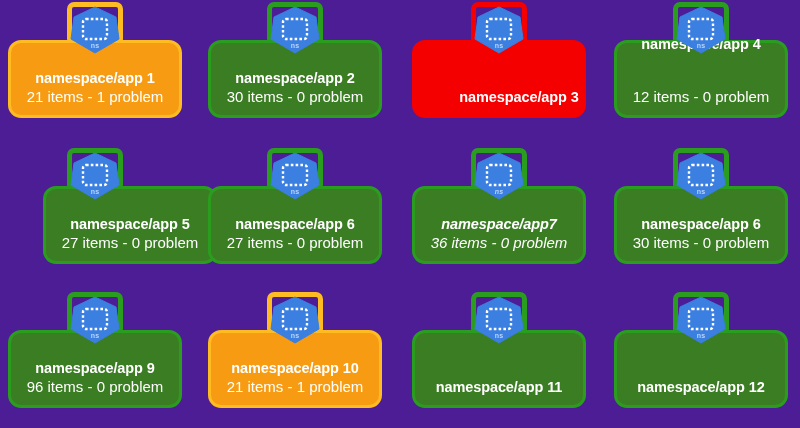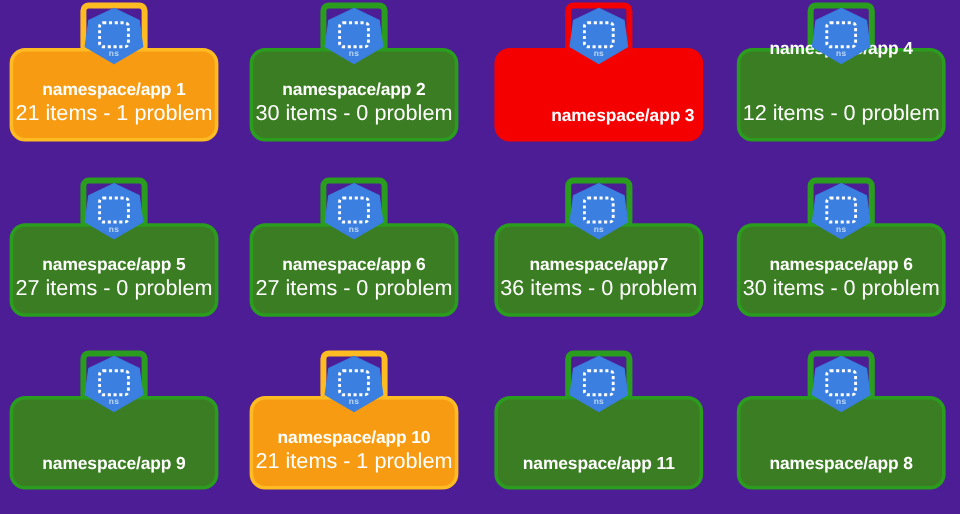--- a/index.html
+++ b/index.html
@@ -64,21 +64,21 @@
     color: #ffffff;
     font-size: 14.5px;
     font-weight: bold;
     line-height: 1.15;
     letter-spacing: -0.1px;
     white-space: nowrap;
   }
 
   .ns-sub {
     color: #ffffff;
-    font-size: 18px;
+    font-size: 15px;
     font-weight: normal;
     line-height: 1.2;
     margin-top: 1px;
     white-space: nowrap;
   }
 
   
   .ns-icon {
     position: absolute;
     left: 70px;
@@ -168,40 +168,40 @@
   </div>
     <div class="ns-card" style="left: 0px; top: 146px;">
     <div class="ns-tab" style="border-color: rgb(42, 157, 30);"></div>
     <div class="ns-icon">
       <svg viewBox="0 0 50 52" xmlns="http://www.w3.org/2000/svg">
         <polygon class="hepta" points="25,1 46,11 49,33 25,47 1,33 4,11" fill="#3b7fe0" stroke="#3b7fe0" stroke-width="1"></polygon>
         <rect class="inner" x="13" y="13" width="24" height="20" rx="3" ry="3" fill="none" stroke-width="2.4" stroke-dasharray="2.6 2.2" stroke="#ffffff"></rect>
       </svg>
       <div class="ns-icon-label" style="color: rgb(188, 214, 247);">ns</div>
     </div>
-    <div class="ns-body" style="background: rgb(59, 125, 34); border-color: rgb(42, 157, 30);">
+    <div class="ns-body" style="background: rgb(59, 125, 34); border-color: rgb(42, 157, 30); margin-left: 35px;">
       <div class="ns-title">namespace/app 5</div>
       <div class="ns-sub">27 items - 0 problem</div>
     </div>
   </div>
     <div class="ns-card" style="left: 200px; top: 146px;">
     <div class="ns-tab" style="border-color: rgb(42, 157, 30);"></div>
     <div class="ns-icon">
       <svg viewBox="0 0 50 52" xmlns="http://www.w3.org/2000/svg">
         <polygon class="hepta" points="25,1 46,11 49,33 25,47 1,33 4,11" fill="#3b7fe0" stroke="#3b7fe0" stroke-width="1"></polygon>
         <rect class="inner" x="13" y="13" width="24" height="20" rx="3" ry="3" fill="none" stroke-width="2.4" stroke-dasharray="2.6 2.2" stroke="#ffffff"></rect>
       </svg>
       <div class="ns-icon-label" style="color: rgb(188, 214, 247);">ns</div>
     </div>
     <div class="ns-body" style="background: rgb(59, 125, 34); border-color: rgb(42, 157, 30); align-items: center;">
       <div class="ns-title">namespace/app 6</div>
       <div class="ns-sub">27 items - 0 problem</div>
     </div>
   </div>
-    <div class="ns-card" style="left: 404px; top: 146px;">
+    <div class="ns-card" style="left: 404px; top: 146px; font-style: italic;">
     <div class="ns-tab" style="border-color: rgb(42, 157, 30);"></div>
     <div class="ns-icon">
       <svg viewBox="0 0 50 52" xmlns="http://www.w3.org/2000/svg">
         <polygon class="hepta" points="25,1 46,11 49,33 25,47 1,33 4,11" fill="#3b7fe0" stroke="#3b7fe0" stroke-width="1"></polygon>
         <rect class="inner" x="13" y="13" width="24" height="20" rx="3" ry="3" fill="none" stroke-width="2.4" stroke-dasharray="2.6 2.2" stroke="#ffffff"></rect>
       </svg>
       <div class="ns-icon-label" style="color: rgb(188, 214, 247);">ns</div>
     </div>
     <div class="ns-body" style="background: rgb(59, 125, 34); border-color: rgb(42, 157, 30);">
       <div class="ns-title">namespace/app7</div>
@@ -226,20 +226,21 @@
     <div class="ns-tab" style="border-color: rgb(42, 157, 30);"></div>
     <div class="ns-icon">
       <svg viewBox="0 0 50 52" xmlns="http://www.w3.org/2000/svg">
         <polygon class="hepta" points="25,1 46,11 49,33 25,47 1,33 4,11" fill="#3b7fe0" stroke="#3b7fe0" stroke-width="1"></polygon>
         <rect class="inner" x="13" y="13" width="24" height="20" rx="3" ry="3" fill="none" stroke-width="2.4" stroke-dasharray="2.6 2.2" stroke="#ffffff"></rect>
       </svg>
       <div class="ns-icon-label" style="color: rgb(188, 214, 247);">ns</div>
     </div>
     <div class="ns-body" style="background: rgb(59, 125, 34); border-color: rgb(42, 157, 30);">
       <div class="ns-title">namespace/app 9</div>
+      <div class="ns-sub">96 items - 0 problem</div>
     </div>
   </div>
     <div class="ns-card" style="left: 200px; top: 290px;">
     <div class="ns-tab" style="border-color: rgb(255, 187, 34);"></div>
     <div class="ns-icon">
       <svg viewBox="0 0 50 52" xmlns="http://www.w3.org/2000/svg">
         <polygon class="hepta" points="25,1 46,11 49,33 25,47 1,33 4,11" fill="#3b7fe0" stroke="#3b7fe0" stroke-width="1"></polygon>
         <rect class="inner" x="13" y="13" width="24" height="20" rx="3" ry="3" fill="none" stroke-width="2.4" stroke-dasharray="2.6 2.2" stroke="#ffffff"></rect>
       </svg>
       <div class="ns-icon-label" style="color: rgb(188, 214, 247);">ns</div>
@@ -265,16 +266,16 @@
     <div class="ns-card" style="left: 606px; top: 290px;">
     <div class="ns-tab" style="border-color: rgb(42, 157, 30);"></div>
     <div class="ns-icon">
       <svg viewBox="0 0 50 52" xmlns="http://www.w3.org/2000/svg">
         <polygon class="hepta" points="25,1 46,11 49,33 25,47 1,33 4,11" fill="#3b7fe0" stroke="#3b7fe0" stroke-width="1"></polygon>
         <rect class="inner" x="13" y="13" width="24" height="20" rx="3" ry="3" fill="none" stroke-width="2.4" stroke-dasharray="2.6 2.2" stroke="#ffffff"></rect>
       </svg>
       <div class="ns-icon-label" style="color: rgb(188, 214, 247);">ns</div>
     </div>
     <div class="ns-body" style="background: rgb(59, 125, 34); border-color: rgb(42, 157, 30);">
-      <div class="ns-title">namespace/app 8</div>
+      <div class="ns-title">namespace/app 12</div>
     </div>
   </div>
   </div>
 
 </body></html>

